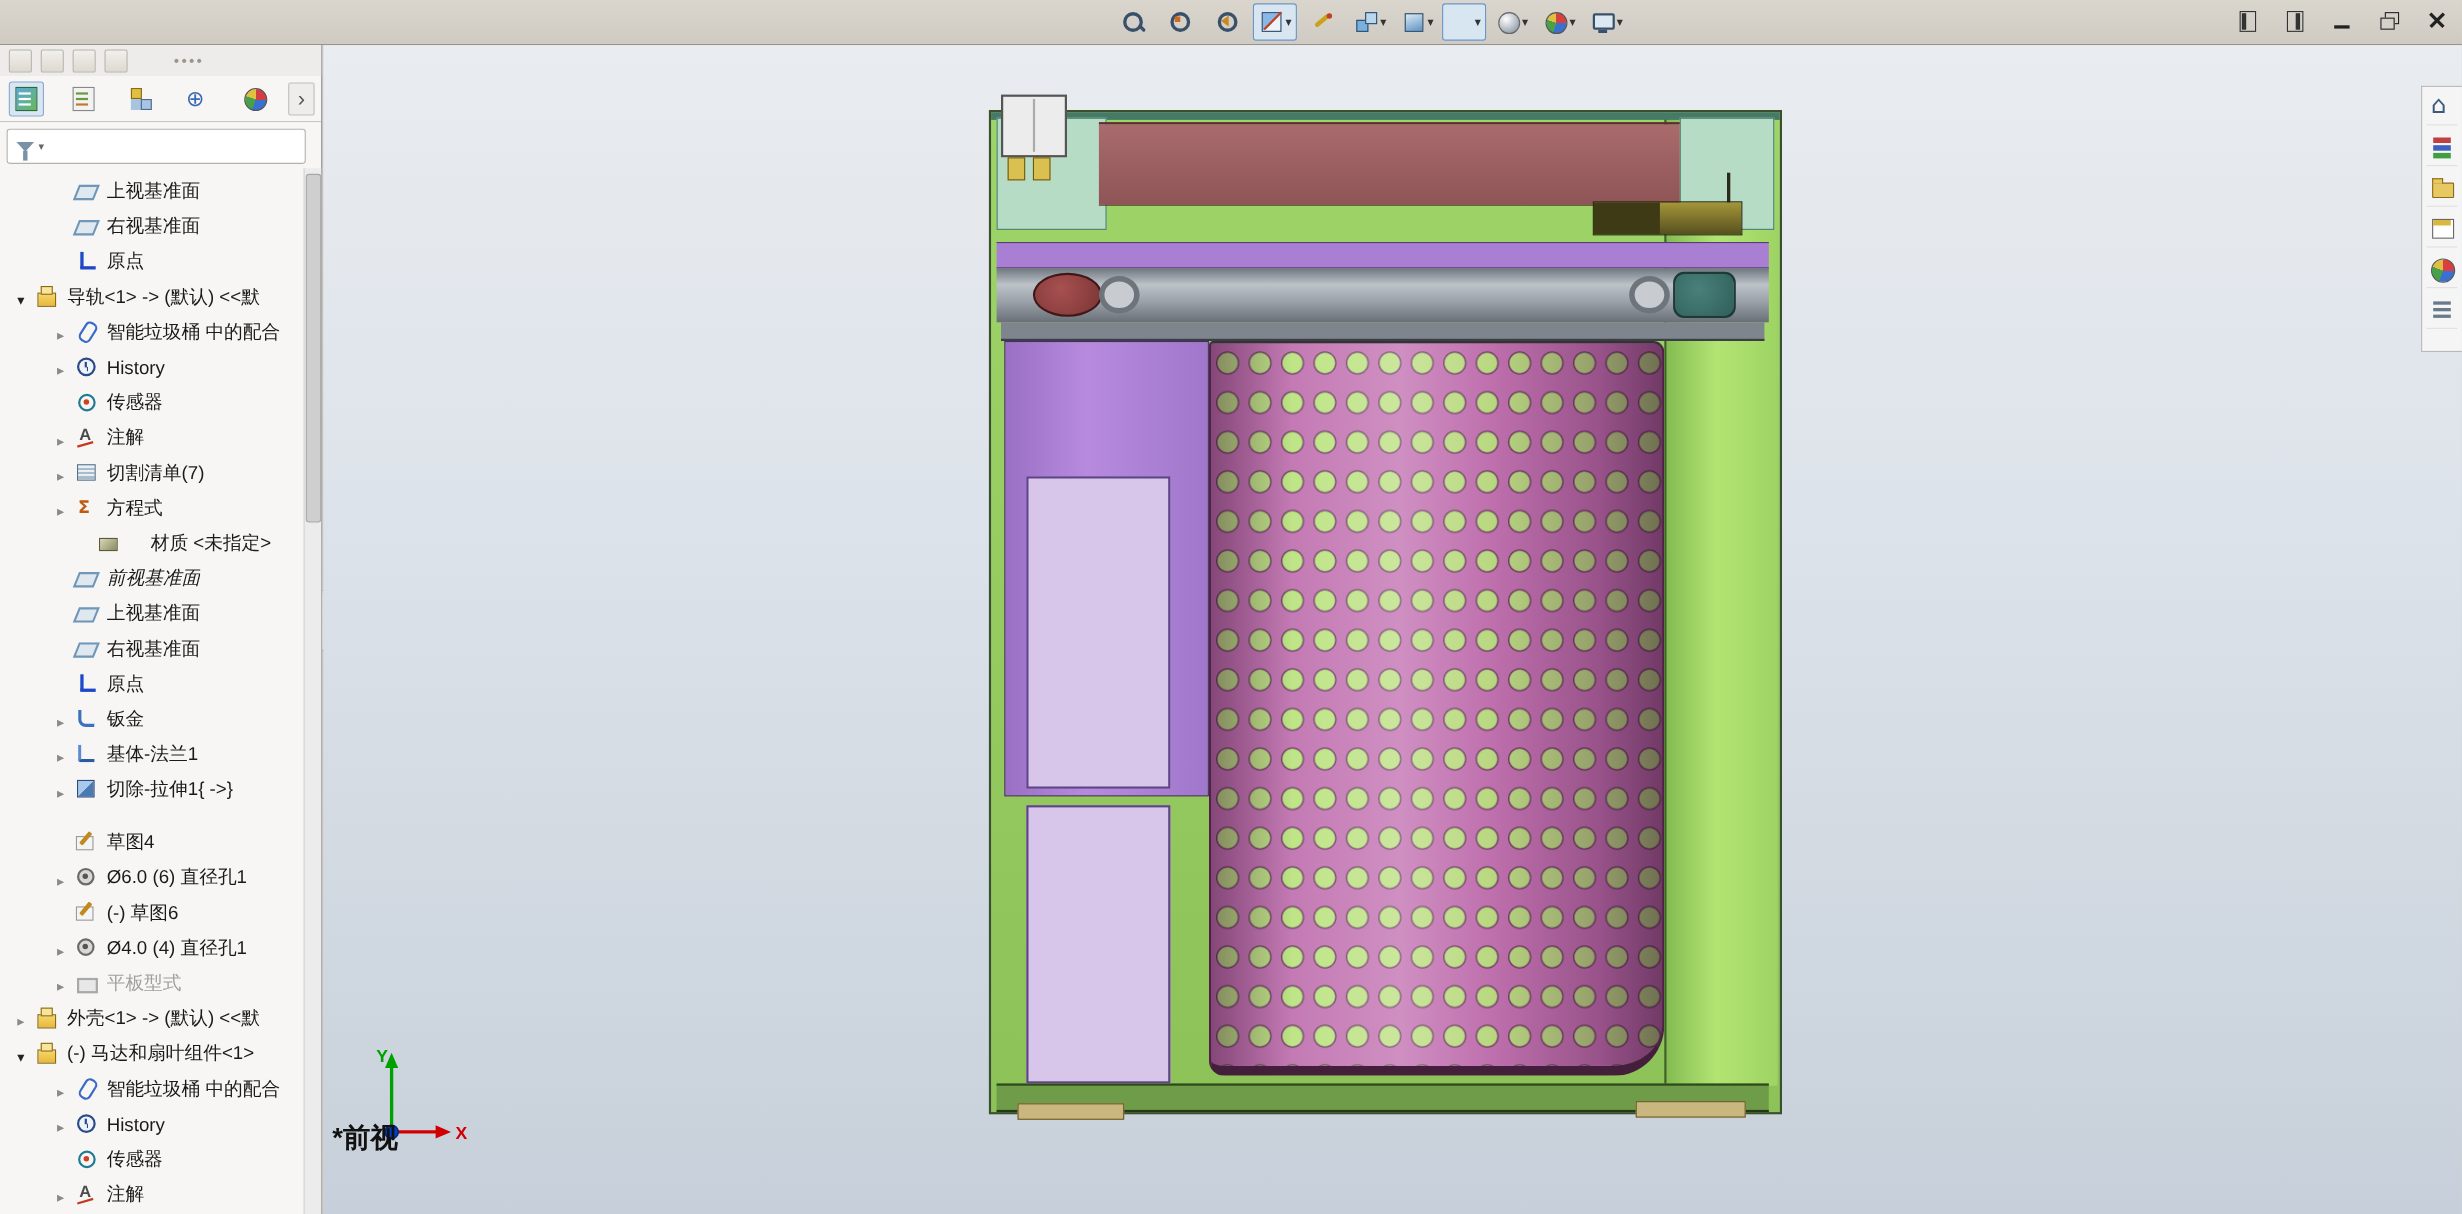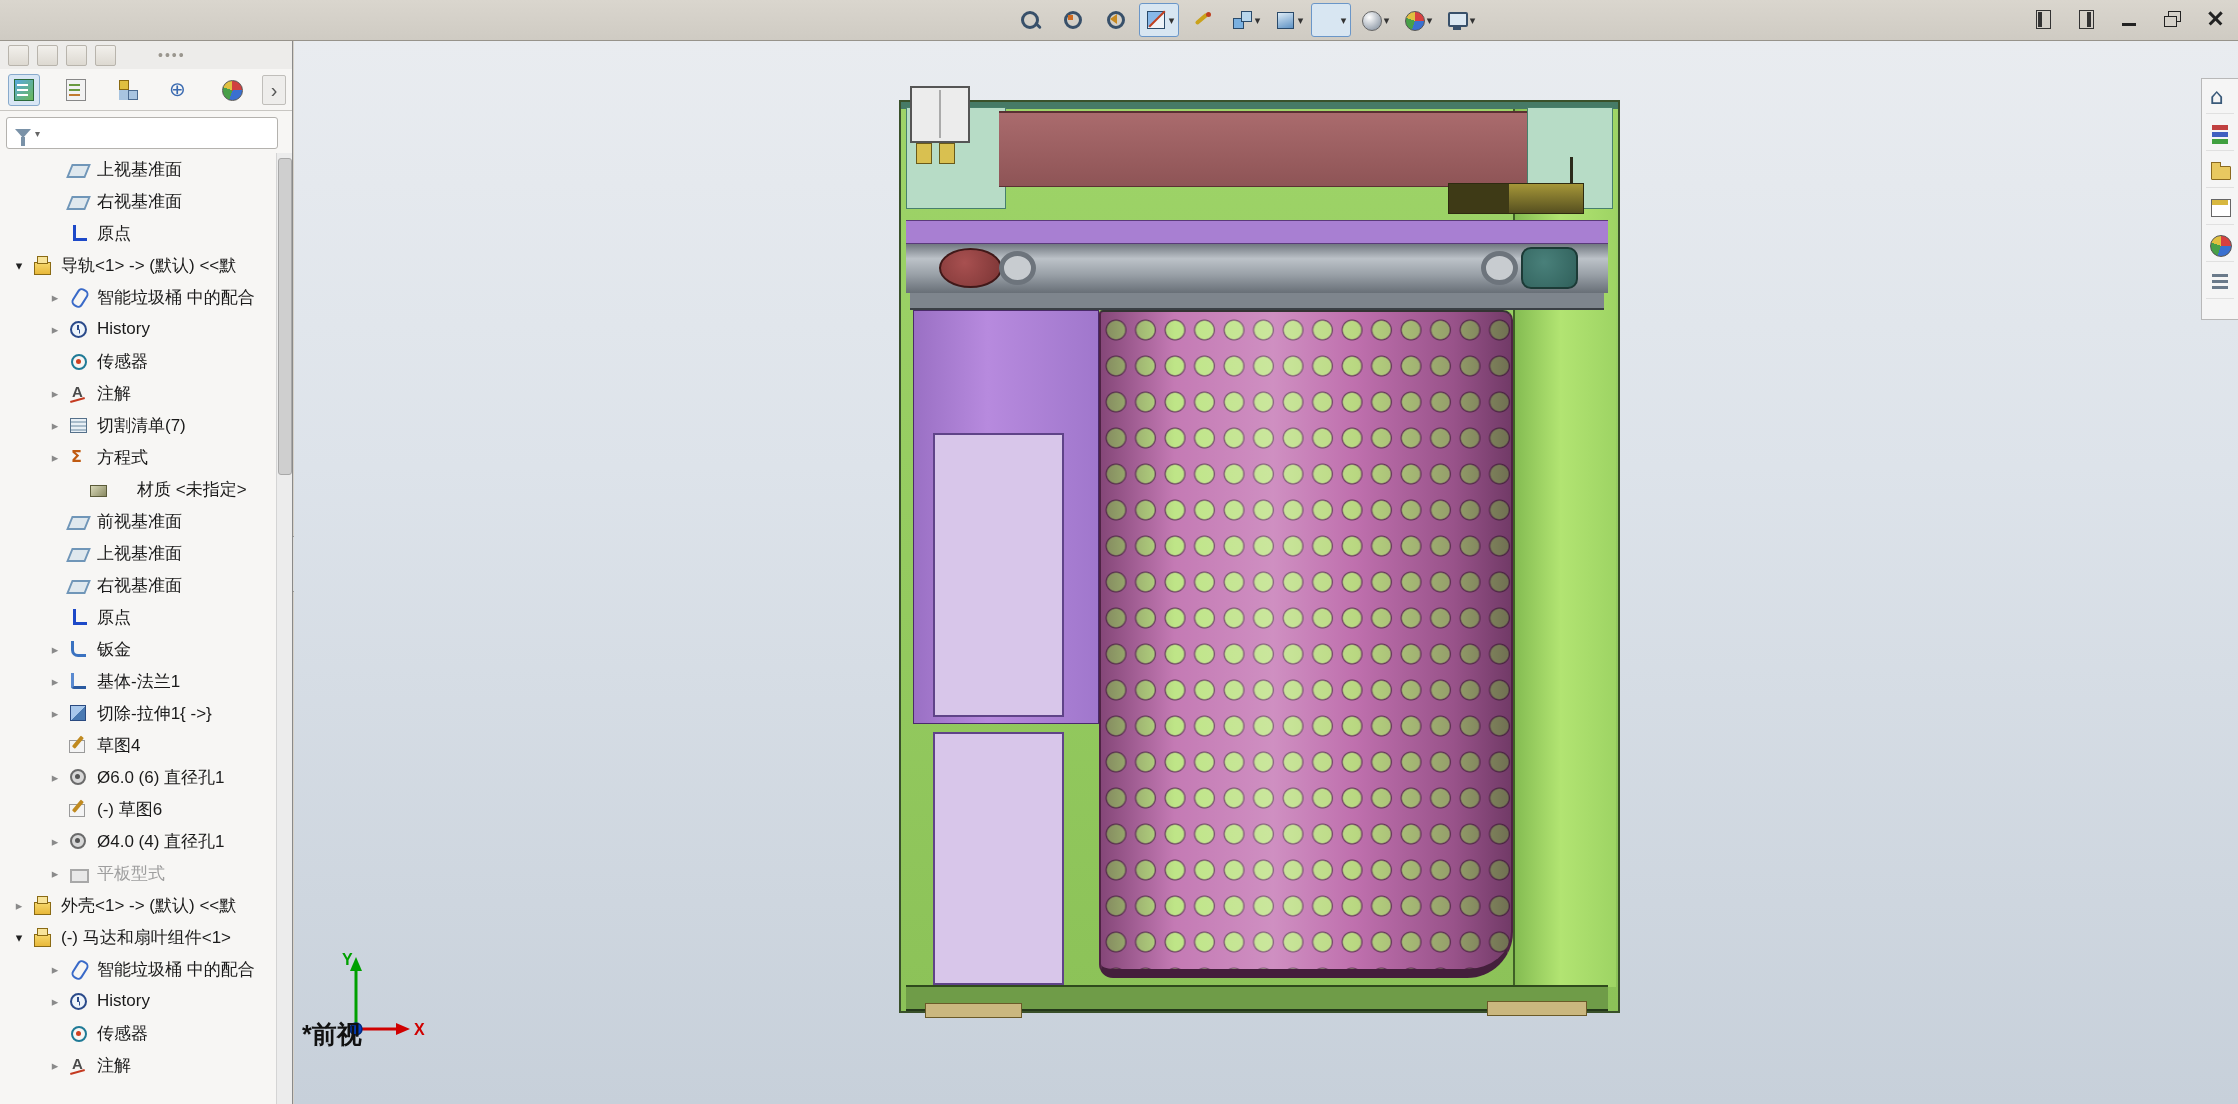--- a/index.html
+++ b/index.html
@@ -68,21 +68,21 @@
   .pti-displaymanager::before{left:5px;top:5px;width:19px;height:19px;border-radius:50%;border:1px solid #555;
       background:conic-gradient(#d04040 0 90deg,#3a70d0 90deg 200deg,#48a048 200deg 290deg,#e0c040 290deg 360deg)}
   #ptab-expand{position:absolute;right:6px;top:34px;width:22px;height:28px;display:flex;align-items:center;justify-content:center;font-size:20px;color:#555;border:1px solid #c0beba;background:#eeedeb;border-radius:2px}
   #filter-row{position:absolute;left:6px;top:76px;width:272px;height:32px;background:#ffffff;border:1px solid #b4b2ae;border-radius:3px;display:flex;align-items:center;padding-left:8px;box-sizing:border-box;gap:4px}
   .funnel{width:0;height:0;border-left:8px solid transparent;border-right:8px solid transparent;border-top:9px solid #7a92a8;position:relative}
   .funnel::after{content:"";position:absolute;left:-2px;top:-1px;width:4px;height:9px;background:#7a92a8}
   #filter-caret{font-size:10px;color:#666}
   #filter-input{flex:1;border:none;outline:none;font-size:15px;height:24px;background:transparent}
 
   #tree{position:absolute;left:0;top:112px;width:276px;bottom:0;overflow:hidden;font-size:17px}
-  .trow{height:32px;display:flex;align-items:center;white-space:nowrap;overflow:hidden}
+  .trow{height:32px;display:flex;align-items:flex-end;white-space:nowrap;overflow:hidden}
   .arr{width:22px;flex:0 0 22px;text-align:center;font-size:13px;color:#8a8a8a}
   .arr.exp{color:#222}
   .lbl{overflow:hidden;text-overflow:clip}
   .trow.grayed .lbl{color:#9e9e9e}
   .tico{width:24px;height:24px;position:relative;flex:0 0 24px;margin-right:7px}
   .tico::before,.tico::after{content:"";position:absolute}
   .tico-plane::before{left:3px;top:7px;width:15px;height:10px;border:2px solid #7096b8;background:rgba(170,200,225,.30);transform:skewX(-22deg)}
   .tico-origin::before{left:7px;top:4px;width:2.5px;height:15px;background:#1d49c8}
   .tico-origin::after{left:7px;top:17px;width:14px;height:2.5px;background:#1d49c8}
   .tico-assembly::before{left:4px;top:9px;width:15px;height:11px;background:linear-gradient(180deg,#f6d76a,#e8b83a);border:1px solid #8a6a14}
@@ -296,21 +296,21 @@
       <div class="trow" style="padding-left: 44px;">
         <span class="arr">▸</span>
         <span class="tico tico-equations"></span>
         <span class="lbl">方程式</span>
       </div>
       <div class="trow" style="padding-left: 44px; gap: 20px;">
         <span class="arr"></span>
         <span class="tico tico-material"></span>
         <span class="lbl">材质 &lt;未指定&gt;</span>
       </div>
-      <div class="trow" style="padding-left: 44px;">
+      <div class="trow" style="padding-left: 44px; font-style: italic;">
         <span class="arr"></span>
         <span class="tico tico-plane"></span>
         <span class="lbl">前视基准面</span>
       </div>
       <div class="trow" style="padding-left: 44px;">
         <span class="arr"></span>
         <span class="tico tico-plane"></span>
         <span class="lbl">上视基准面</span>
       </div>
       <div class="trow" style="padding-left: 44px;">
@@ -331,21 +331,21 @@
       <div class="trow" style="padding-left: 44px;">
         <span class="arr">▸</span>
         <span class="tico tico-flange"></span>
         <span class="lbl">基体-法兰1</span>
       </div>
       <div class="trow" style="padding-left: 44px;">
         <span class="arr">▸</span>
         <span class="tico tico-cutextrude"></span>
         <span class="lbl">切除-拉伸1{ -&gt;}</span>
       </div>
-      <div class="trow" style="padding-left: 44px;">
+      <div class="trow" style="padding-left: 44px; margin-top: 16px;">
         <span class="arr"></span>
         <span class="tico tico-sketch"></span>
         <span class="lbl">草图4</span>
       </div>
       <div class="trow" style="padding-left: 44px;">
         <span class="arr">▸</span>
         <span class="tico tico-hole"></span>
         <span class="lbl">Ø6.0 (6) 直径孔1</span>
       </div>
       <div class="trow" style="padding-left: 44px;">

